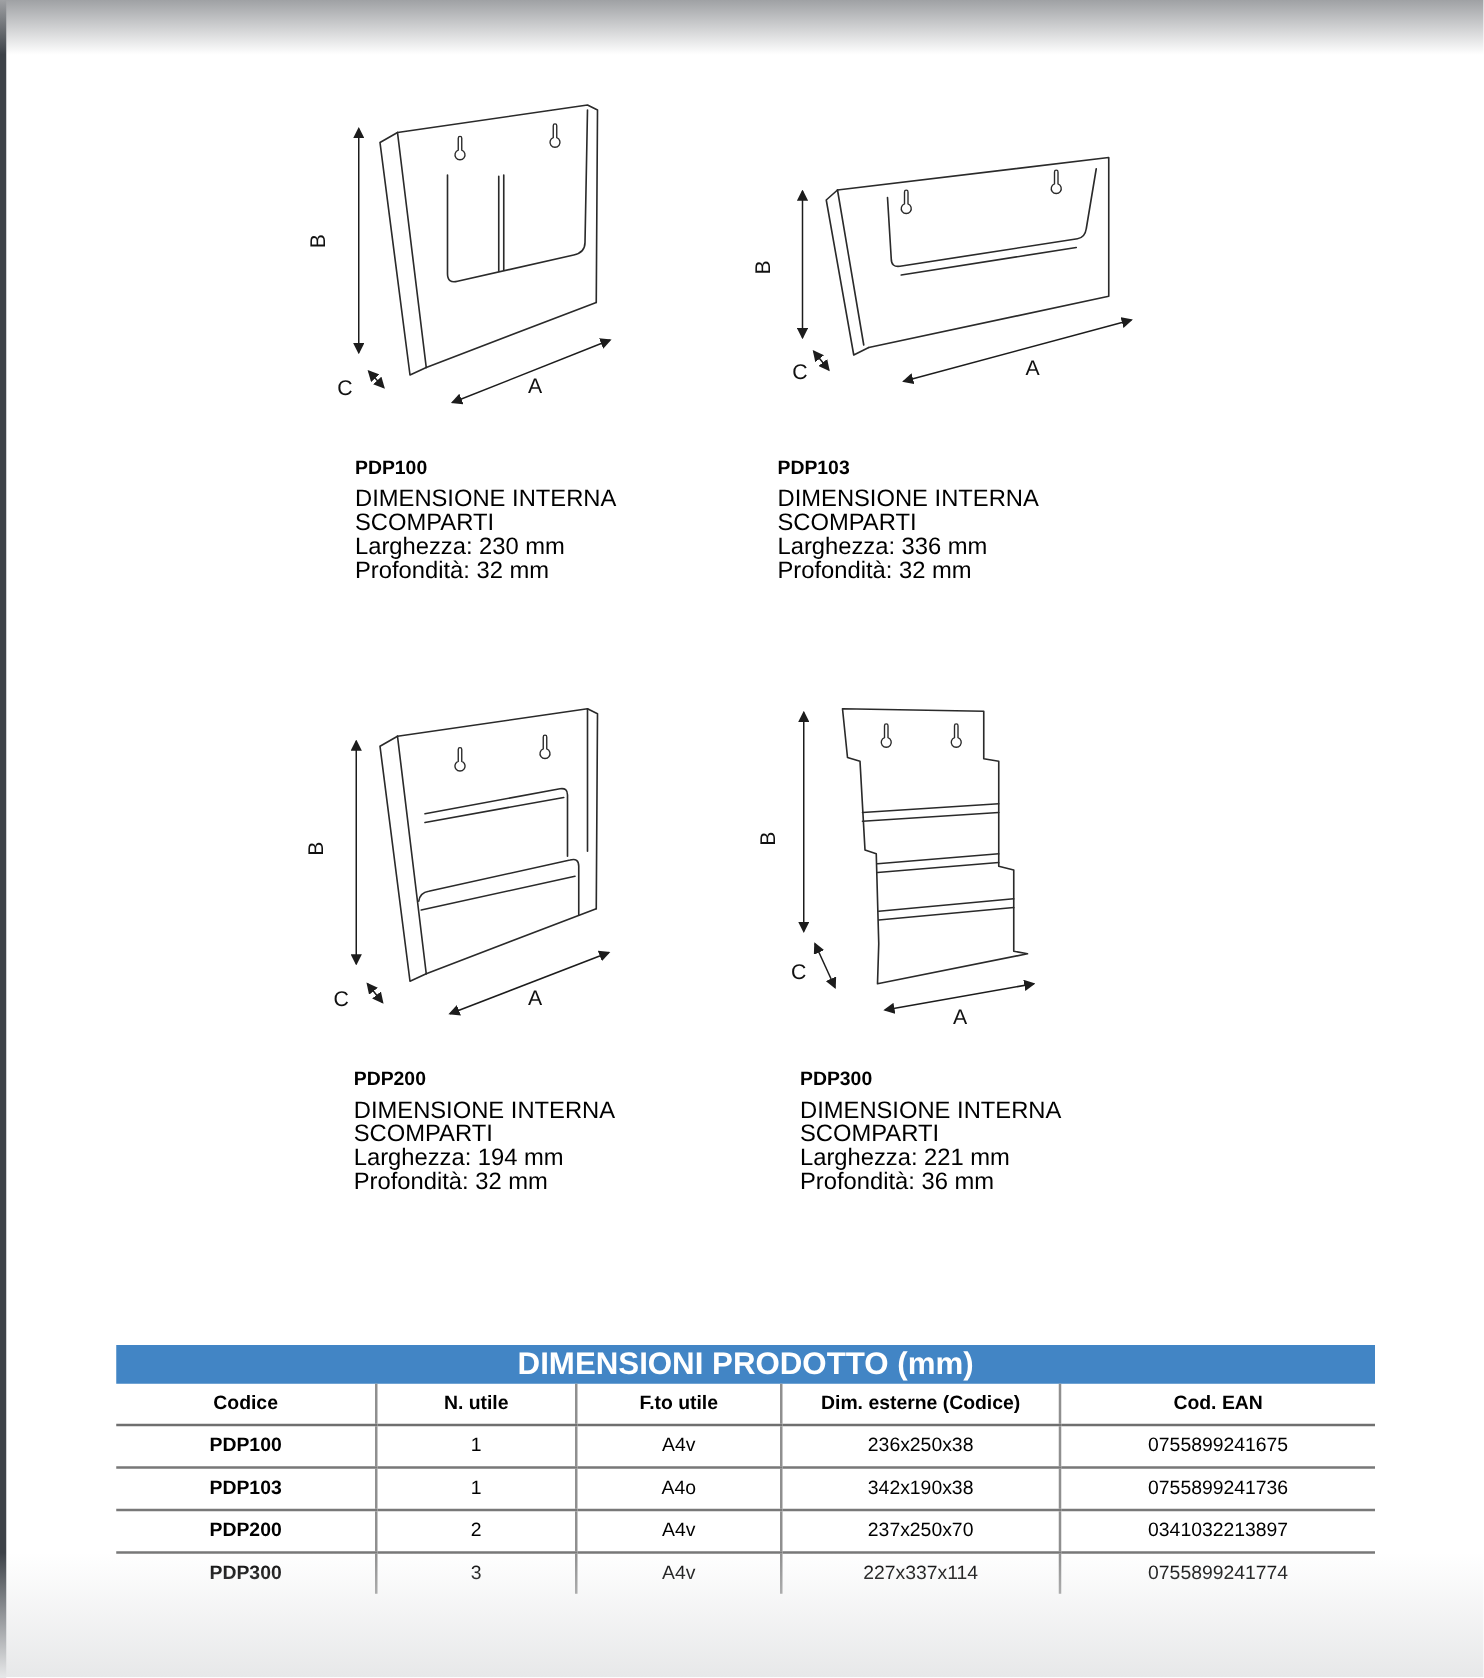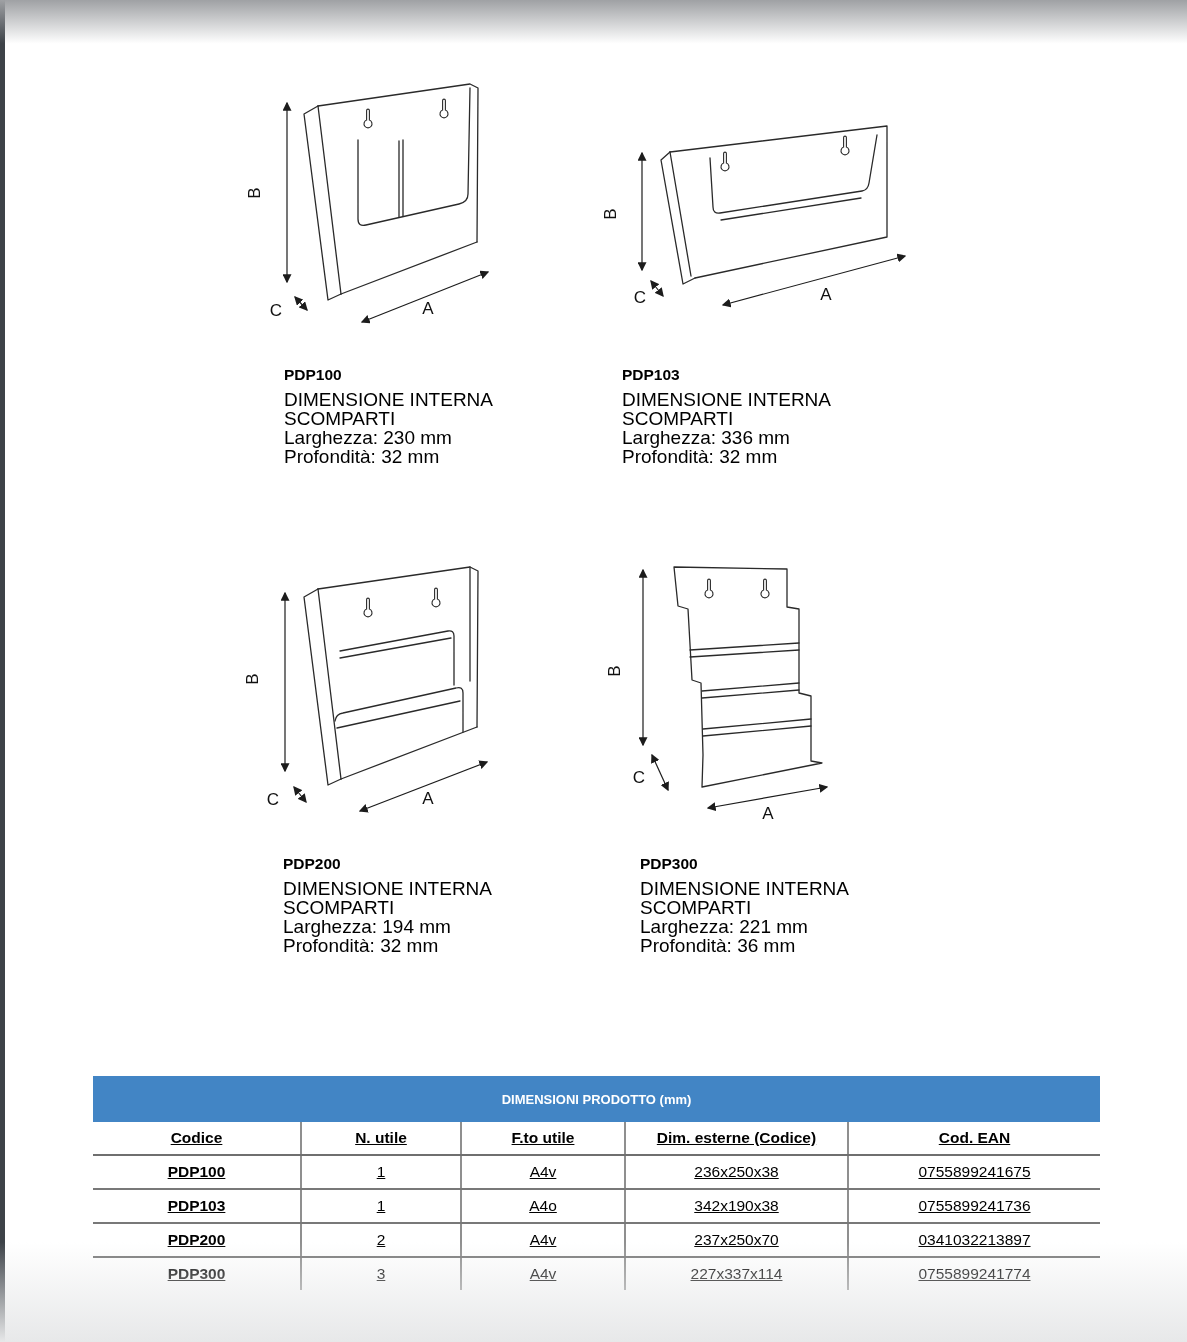--- a/index.html
+++ b/index.html
@@ -15,23 +15,23 @@
   svg .draw path{fill:none;stroke:#2a2a2a;stroke-width:1.3;stroke-linejoin:round;stroke-linecap:round;}
   svg .draw use{fill:none;stroke:#2a2a2a;stroke-width:1.1;}
   svg .dim line{stroke:#1c1c1c;stroke-width:1.2;}
   svg .dim text{font-family:"Liberation Sans",sans-serif;font-size:17px;fill:#111;text-anchor:middle;}
 
   .prod-info{position:absolute;}
   .prod-code{font-weight:bold;font-size:15.5px;line-height:18px;margin-bottom:6px;}
   .prod-line{font-size:19px;line-height:19px;}
 
   .dim-table{position:absolute;left:93px;top:1076px;width:1007px;}
-  .tbl-title{height:46px;background:#4285c5;color:#ffffff;font-weight:bold;font-size:13px;
+  .tbl-title{height:31px;background:#4285c5;color:#ffffff;font-weight:bold;font-size:25px;
         display:flex;align-items:center;justify-content:center;}
-  .dim-table table{width:100%;border-collapse:collapse;table-layout:fixed;text-decoration:underline;}
+  .dim-table table{width:100%;border-collapse:collapse;table-layout:fixed;}
   .dim-table th,.dim-table td{height:32px;padding:0;text-align:center;font-size:15.5px;vertical-align:middle;}
   .dim-table th{font-weight:bold;}
   .dim-table th+th,.dim-table td+td{border-left:2px solid #8f8f8f;}
   .dim-table thead th{border-bottom:2px solid #6f6f6f;}
   .dim-table tbody tr:not(:last-child) td{border-bottom:2px solid #787878;}
   .dim-table td.codice{font-weight:bold;}
 </style>
 </head>
 <body>
 

